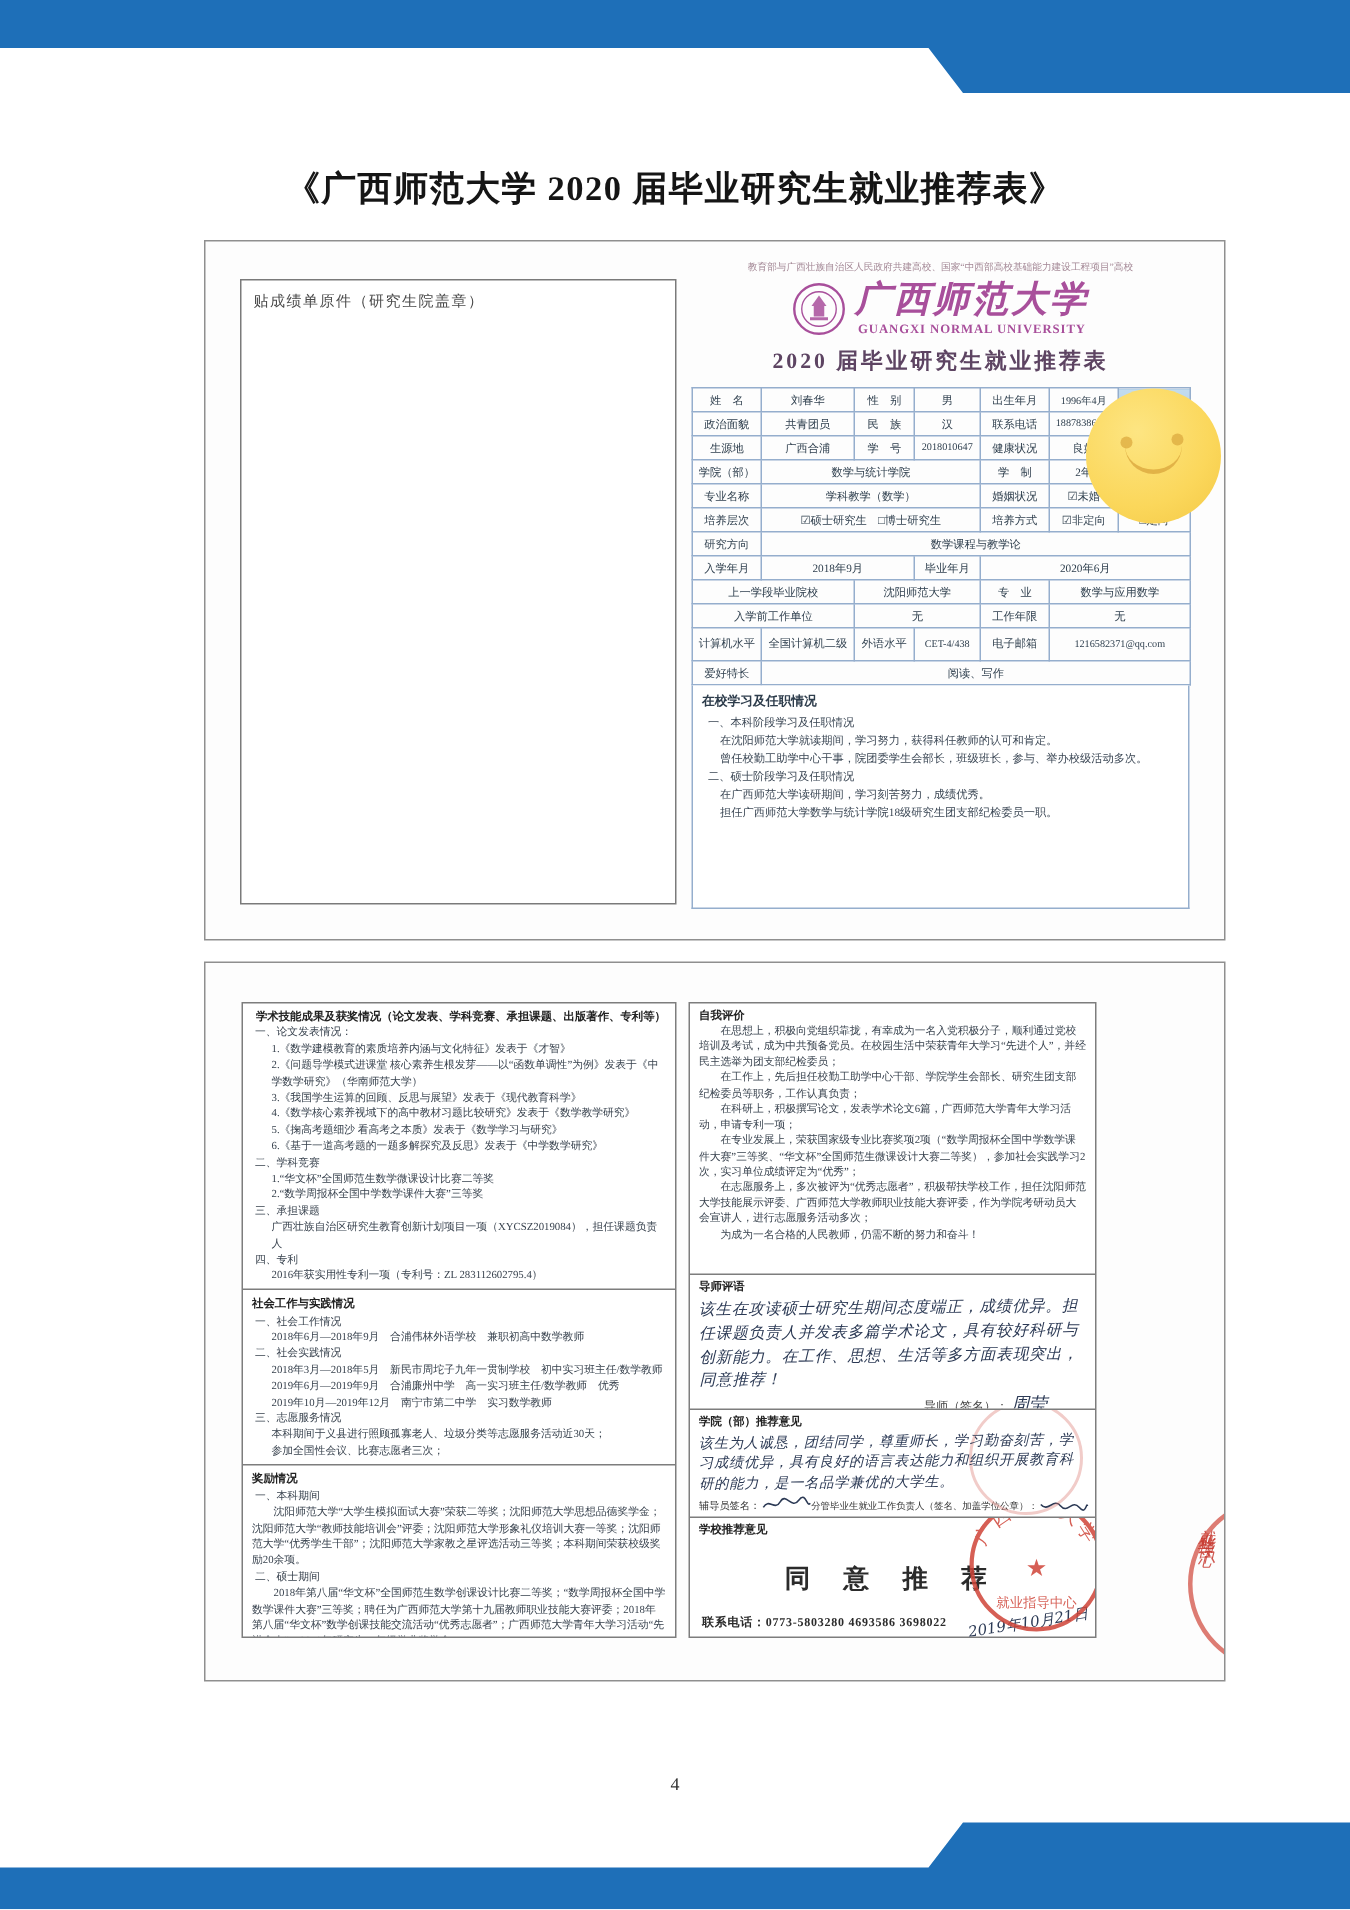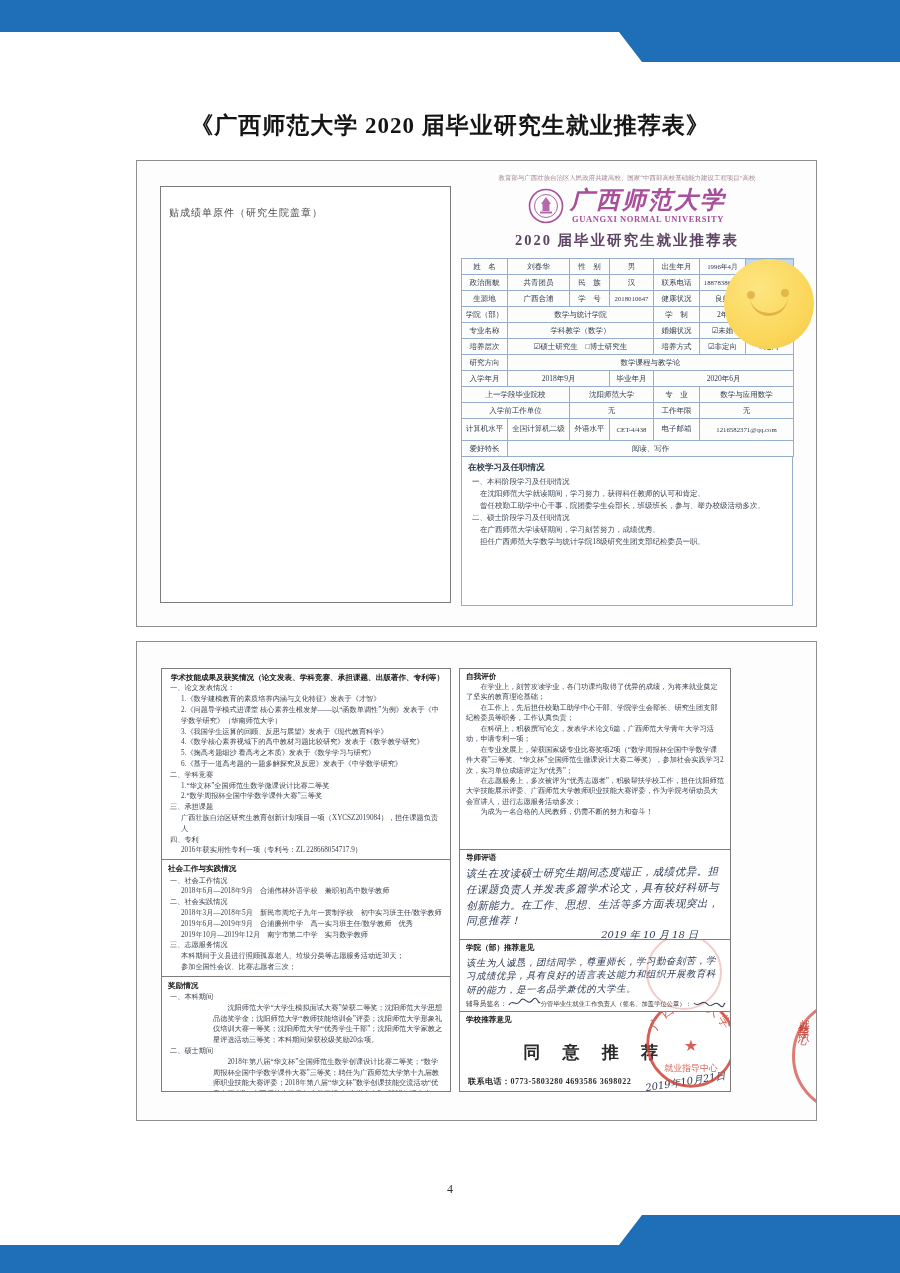--- a/index.html
+++ b/index.html
@@ -11,21 +11,21 @@
 
   .doc-title{position:absolute;left:0;top:110px;width:900px;text-align:center;
              font-size:23px;font-weight:700;letter-spacing:1px;color:#151515;}
 
   .scan{position:absolute;left:136px;width:679px;background:#fdfdfd;border:1px solid #8f8f8f;}
   .scan1{top:160px;height:465px;}
   .scan2{top:641px;height:478px;overflow:hidden;}
 
   
   .paste-box{position:absolute;left:23px;top:25px;width:289px;height:415px;border:1px solid #7a7a7a;background:#fff;}
-  .paste-box span{display:block;padding:7px 8px;font-size:10px;color:#4a4a4a;letter-spacing:1px;margin-top:12px;}
+  .paste-box span{display:block;padding:7px 8px;font-size:10px;color:#4a4a4a;letter-spacing:1px;}
 
   .right-col{position:absolute;left:324px;top:8px;width:332px;}
   .hdr-note{margin-top:4px;width:100%;text-align:center;font-size:7px;color:#a38795;
             white-space:nowrap;transform:scale(.92);transform-origin:center;}
   .logo-row{margin-top:5px;display:flex;justify-content:center;align-items:center;gap:6px;}
   .emblem{width:36px;height:36px;flex:0 0 auto;}
   .uni-cn{font-size:24px;font-weight:700;font-style:italic;color:#a84f9b;letter-spacing:2px;line-height:1;}
   .uni-en{font-size:8.5px;font-weight:700;color:#a84f9b;letter-spacing:.6px;text-align:center;margin-top:2px;}
   .form-title{margin-top:7px;text-align:center;font-size:14.5px;font-weight:700;color:#5d4462;letter-spacing:2px;}
 
@@ -54,21 +54,21 @@
 
   
   .left-box{position:absolute;left:24px;top:26px;width:290px;height:424px;border:1px solid #7d7d7d;
             background:#fff;padding:3px 6px;box-sizing:border-box;overflow:hidden;}
   .lines2 .ln2{font-size:7.2px;line-height:1.5;color:#38424e;}
   .lines2 .h0{font-weight:700;font-size:7.6px;color:#222;text-align:right;}
   .lines2 .h{font-weight:700;font-size:7.6px;color:#222;border-top:1px solid #7d7d7d;
              margin:3px -6px 1px;padding:3px 6px 0;}
   .lines2 .s{padding-left:2px;}
   .lines2 .i{padding-left:13px;}
-  .lines2 .p{text-indent:2em;margin-left:45px;}
+  .lines2 .p{text-indent:2em;}
 
   .right-box{position:absolute;left:322px;top:26px;width:272px;height:424px;border:1px solid #7d7d7d;
              background:#fff;box-sizing:border-box;}
   .sec{position:relative;box-sizing:border-box;padding:3px 6px;overflow:hidden;}
   .sec + .sec{border-top:1px solid #7d7d7d;}
   .sec-title{font-weight:700;font-size:7.6px;color:#222;}
   .sec-self{height:180px;}
   .sec-mentor{height:90px;}
   .sec-college{height:72px;}
   .sec-school{height:80px;}
@@ -263,21 +263,21 @@
           <div class="ln2 i">3.《我国学生运算的回顾、反思与展望》发表于《现代教育科学》</div>
           <div class="ln2 i">4.《数学核心素养视域下的高中教材习题比较研究》发表于《数学教学研究》</div>
           <div class="ln2 i">5.《掬高考题细沙 看高考之本质》发表于《数学学习与研究》</div>
           <div class="ln2 i">6.《基于一道高考题的一题多解探究及反思》发表于《中学数学研究》</div>
           <div class="ln2 s">二、学科竞赛</div>
           <div class="ln2 i">1.“华文杯”全国师范生数学微课设计比赛二等奖</div>
           <div class="ln2 i">2.“数学周报杯全国中学数学课件大赛”三等奖</div>
           <div class="ln2 s">三、承担课题</div>
           <div class="ln2 i">广西壮族自治区研究生教育创新计划项目一项（XYCSZ2019084），担任课题负责人</div>
           <div class="ln2 s">四、专利</div>
-          <div class="ln2 i">2016年获实用性专利一项（专利号：ZL 228668054717.9）</div>
+          <div class="ln2 i">2016年获实用性专利一项（专利号：ZL 283112602795.4）</div>
           <div class="ln2 h">社会工作与实践情况</div>
           <div class="ln2 s">一、社会工作情况</div>
           <div class="ln2 i">2018年6月—2018年9月　合浦伟林外语学校　兼职初高中数学教师</div>
           <div class="ln2 s">二、社会实践情况</div>
           <div class="ln2 i">2018年3月—2018年5月　新民市周坨子九年一贯制学校　初中实习班主任/数学教师</div>
           <div class="ln2 i">2019年6月—2019年9月　合浦廉州中学　高一实习班主任/数学教师　优秀</div>
           <div class="ln2 i">2019年10月—2019年12月　南宁市第二中学　实习数学教师</div>
           <div class="ln2 s">三、志愿服务情况</div>
           <div class="ln2 i">本科期间于义县进行照顾孤寡老人、垃圾分类等志愿服务活动近30天；</div>
           <div class="ln2 i">参加全国性会议、比赛志愿者三次；</div>
@@ -288,32 +288,36 @@
           <div class="ln2 p">2018年第八届“华文杯”全国师范生数学创课设计比赛二等奖；“数学周报杯全国中学数学课件大赛”三等奖；聘任为广西师范大学第十九届教师职业技能大赛评委；2018年第八届“华文杯”数学创课技能交流活动“优秀志愿者”；广西师范大学青年大学习活动“先进个人”；2018年研究生一年级学业奖学金。</div>
         </div>
     </div>
 
     <div class="right-box">
 
       <div class="sec sec-self">
         <div class="sec-title">自我评价</div>
         <div class="paras">
 
-            <div class="para">在学业上，刻苦攻读学业，各门功课均取得了优异的成绩，为将来就业奠定了坚实的教育理论基础；</div>
+            <div class="para">在思想上，积极向党组织靠拢，有幸成为一名入党积极分子，顺利通过党校培训及考试，成为中共预备党员。在校园生活中荣获青年大学习“先进个人”，并经民主选举为团支部纪检委员；</div>
             <div class="para">在工作上，先后担任校勤工助学中心干部、学院学生会部长、研究生团支部纪检委员等职务，工作认真负责；</div>
             <div class="para">在科研上，积极撰写论文，发表学术论文6篇，广西师范大学青年大学习活动，申请专利一项；</div>
             <div class="para">在专业发展上，荣获国家级专业比赛奖项2项（“数学周报杯全国中学数学课件大赛”三等奖、“华文杯”全国师范生微课设计大赛二等奖），参加社会实践学习2次，实习单位成绩评定为“优秀”；</div>
             <div class="para">在志愿服务上，多次被评为“优秀志愿者”，积极帮扶学校工作，担任沈阳师范大学技能展示评委、广西师范大学教师职业技能大赛评委，作为学院考研动员大会宣讲人，进行志愿服务活动多次；</div>
             <div class="para">为成为一名合格的人民教师，仍需不断的努力和奋斗！</div>
           </div>
       </div>
 
       <div class="sec sec-mentor">
         <div class="sec-title">导师评语</div>
         <div class="hand hw-block">该生在攻读硕士研究生期间态度端正，成绩优异。担任课题负责人并发表多篇学术论文，具有较好科研与创新能力。在工作、思想、生活等多方面表现突出，同意推荐！</div>
+        <div class="sign-row">
+          <span>导师（签名）：</span>
+          <span class="hand big">周莹</span>
+        </div>
         <div class="sign-row">
           <span class="hand date">2019 年 10 月 18 日</span>
         </div>
       </div>
 
       <div class="sec sec-college">
         <div class="faint-stamp"></div>
         <div class="sec-title">学院（部）推荐意见</div>
         <div class="hand hw-block sm">该生为人诚恳，团结同学，尊重师长，学习勤奋刻苦，学习成绩优异，具有良好的语言表达能力和组织开展教育科研的能力，是一名品学兼优的大学生。</div>
         <div class="row2">

